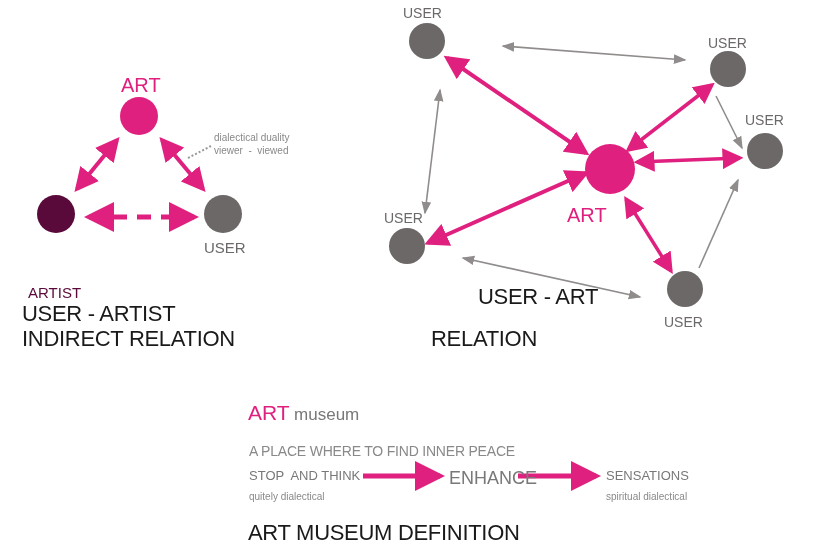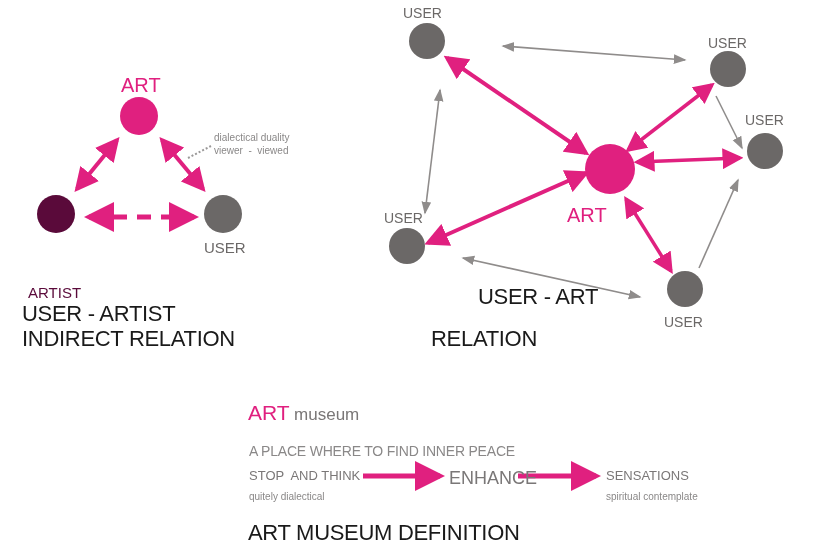--- a/index.html
+++ b/index.html
@@ -93,15 +93,15 @@
   <span style="font-size:17px; color:#7a7777;">museum</span>
 </div>
 <div class="lbl small-grey" style="left:249px; top:444px; font-size:14px; letter-spacing:-0.2px;">A PLACE WHERE TO FIND INNER PEACE</div>
 
 <div class="lbl mid-grey" style="left:249px; top:469px; white-space:pre; font-size:13px;">STOP  AND THINK</div>
 <div class="lbl small-grey" style="left:249px; top:492px;">quitely dialectical</div>
 
 <div class="lbl mid-grey" style="left:449px; top:469px; font-size:18px;">ENHANCE</div>
 
 <div class="lbl mid-grey" style="left:606px; top:469px; font-size:13px;">SENSATIONS</div>
-<div class="lbl small-grey" style="left:606px; top:492px;">spiritual contemplate</div>
+<div class="lbl small-grey" style="left:606px; top:492px;">spiritual dialectical</div>
 
 <div class="lbl title" style="left:248px; top:522px;">ART MUSEUM DEFINITION</div>
 
 </body></html>

